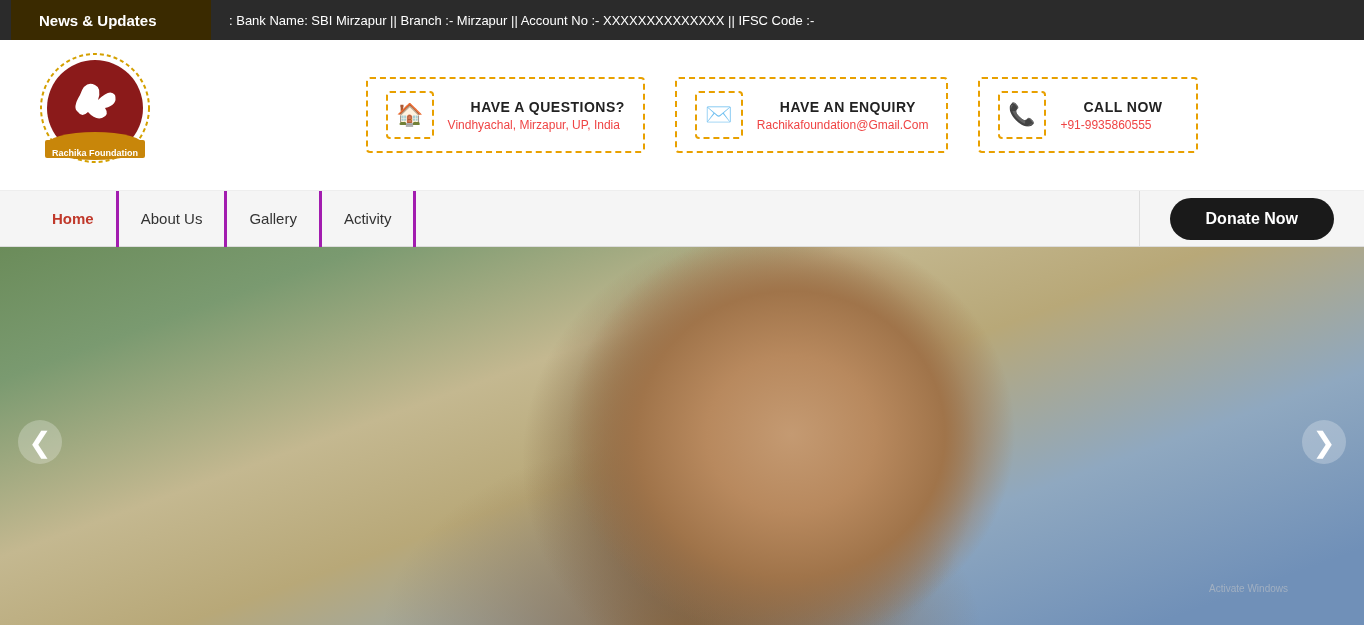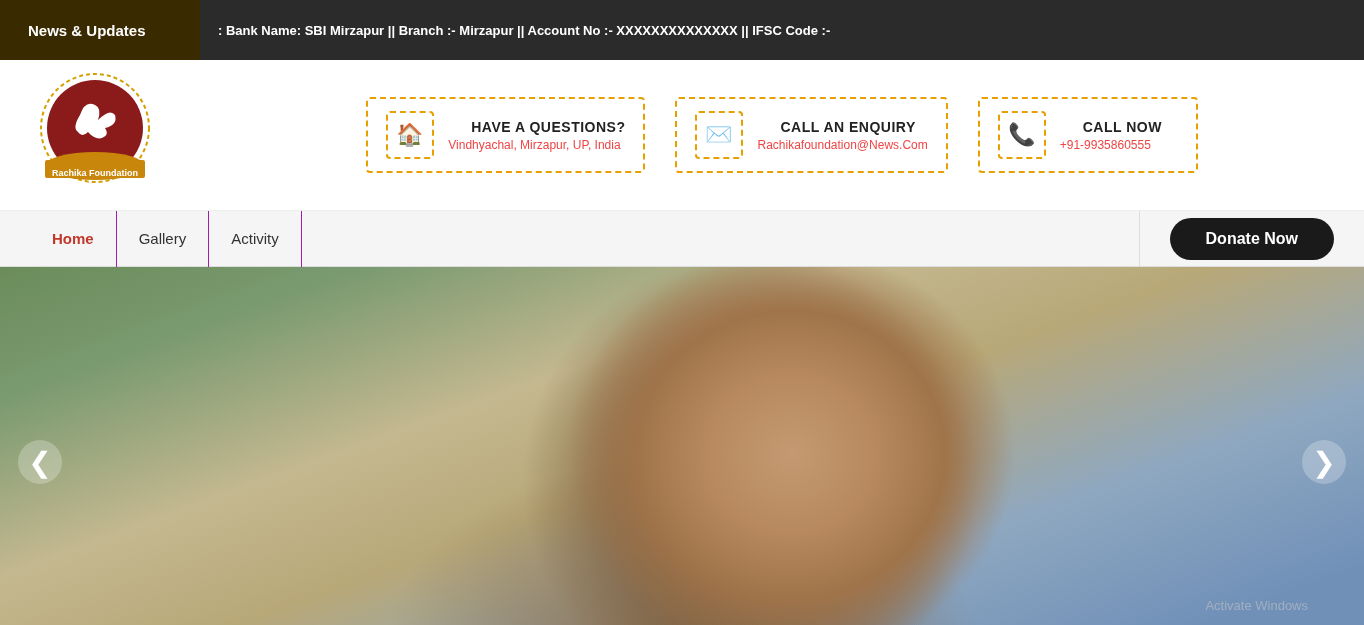--- a/index.html
+++ b/index.html
@@ -4,42 +4,42 @@
   <style>
     * { margin: 0; padding: 0; box-sizing: border-box; }
     body { font-family: Arial, sans-serif; width: 1364px; overflow-x: hidden; }
 
     
     .top-bar {
       background: #2b2b2b;
       color: #fff;
       display: flex;
       align-items: center;
-      height: 60px;
+      height: 40px;
       overflow: hidden;
+      padding-left: 11px;
     }
     .top-bar-news-tab {
       background: #3a2a00;
       color: #fff;
       font-size: 15px;
       font-weight: bold;
       padding: 0 28px;
       height: 100%;
       display: flex;
       align-items: center;
       white-space: nowrap;
       min-width: 200px;
     }
     .top-bar-ticker {
       font-size: 13px;
       color: #fff;
       padding-left: 18px;
       white-space: nowrap;
       overflow: hidden;
-      font-weight: bold;
     }
 
     
     .header {
       background: #fff;
       display: flex;
       align-items: center;
       padding: 10px 30px;
       border-bottom: 1px solid #eee;
       min-height: 140px;
@@ -117,21 +117,21 @@
     }
     .nav-item {
       padding: 0 22px;
       height: 56px;
       display: flex;
       align-items: center;
       font-size: 15px;
       color: #333;
       cursor: pointer;
       text-decoration: none;
-      border-right: 1px solid #a21caf;
+      border-right: 3px solid #a21caf;
     }
     .nav-item:first-child { border-left: none; }
     .nav-item.active { color: #c0392b; font-weight: bold; }
     .nav-divider {
       flex: 1;
       height: 56px;
       border-right: 1px solid #ddd;
     }
     .donate-btn {
       background: #1a1a1a;
@@ -174,23 +174,23 @@
       top: 0; left: 0; right: 0; bottom: 0;
       background:
         radial-gradient(ellipse 280px 260px at 58% 48%, #c49a72 0%, #b8895e 30%, #a0744a 55%, transparent 80%),
         radial-gradient(ellipse 380px 380px at 55% 55%, #9b7a55 5%, #7a5a3a 25%, transparent 60%),
         radial-gradient(ellipse 600px 400px at 50% 100%, #8a6a45 0%, transparent 50%),
         linear-gradient(160deg, #6b8c5a 0%, #7a9a70 15%, #c4b890 35%, #b8a878 50%, #8fa8c0 70%, #7090b8 90%);
     }
     .hero-overlay-text {
       position: absolute;
       bottom: 40px;
-      right: 56px;
+      right: 76px;
       color: rgba(200,200,200,0.55);
-      font-size: 13px;
+      font-size: 10px;
       text-align: left;
       line-height: 1.6;
     }
     .hero-arrow-left, .hero-arrow-right {
       position: absolute;
       top: 50%;
       transform: translateY(-50%);
       background: rgba(255,255,255,0.25);
       border: none;
       color: #fff;
@@ -244,39 +244,42 @@
       <div class="contact-icon">🏠</div>
       <div class="contact-info">
         <div class="title">HAVE A QUESTIONS?</div>
         <div class="sub">Vindhyachal, Mirzapur, UP, India</div>
       </div>
     </div>
 
     <div class="contact-box">
       <div class="contact-icon">✉️</div>
       <div class="contact-info">
-        <div class="title">CALL AN ENQUIRY</div>
-        <div class="sub">Rachikafoundation@News.Com</div>
+        <div class="title">HAVE AN ENQUIRY</div>
+        <div class="sub">Rachikafoundation@Gmail.Com</div>
       </div>
     </div>
 
     <div class="contact-box">
       <div class="contact-icon">📞</div>
       <div class="contact-info">
         <div class="title">CALL NOW</div>
         <div class="sub">+91-9935860555</div>
       </div>
     </div>
   </div>
 </div>
 
 <nav class="navbar">
   <div class="nav-links">
     <a class="nav-item active">
       <span>Home</span>
+    </a>
+    <a class="nav-item">
+      <span>About Us</span>
     </a>
     <a class="nav-item">
       <span>Gallery</span>
     </a>
     <a class="nav-item">
       <span>Activity</span>
     </a>
     <div class="nav-divider"></div>
   </div>
   <button class="donate-btn">

